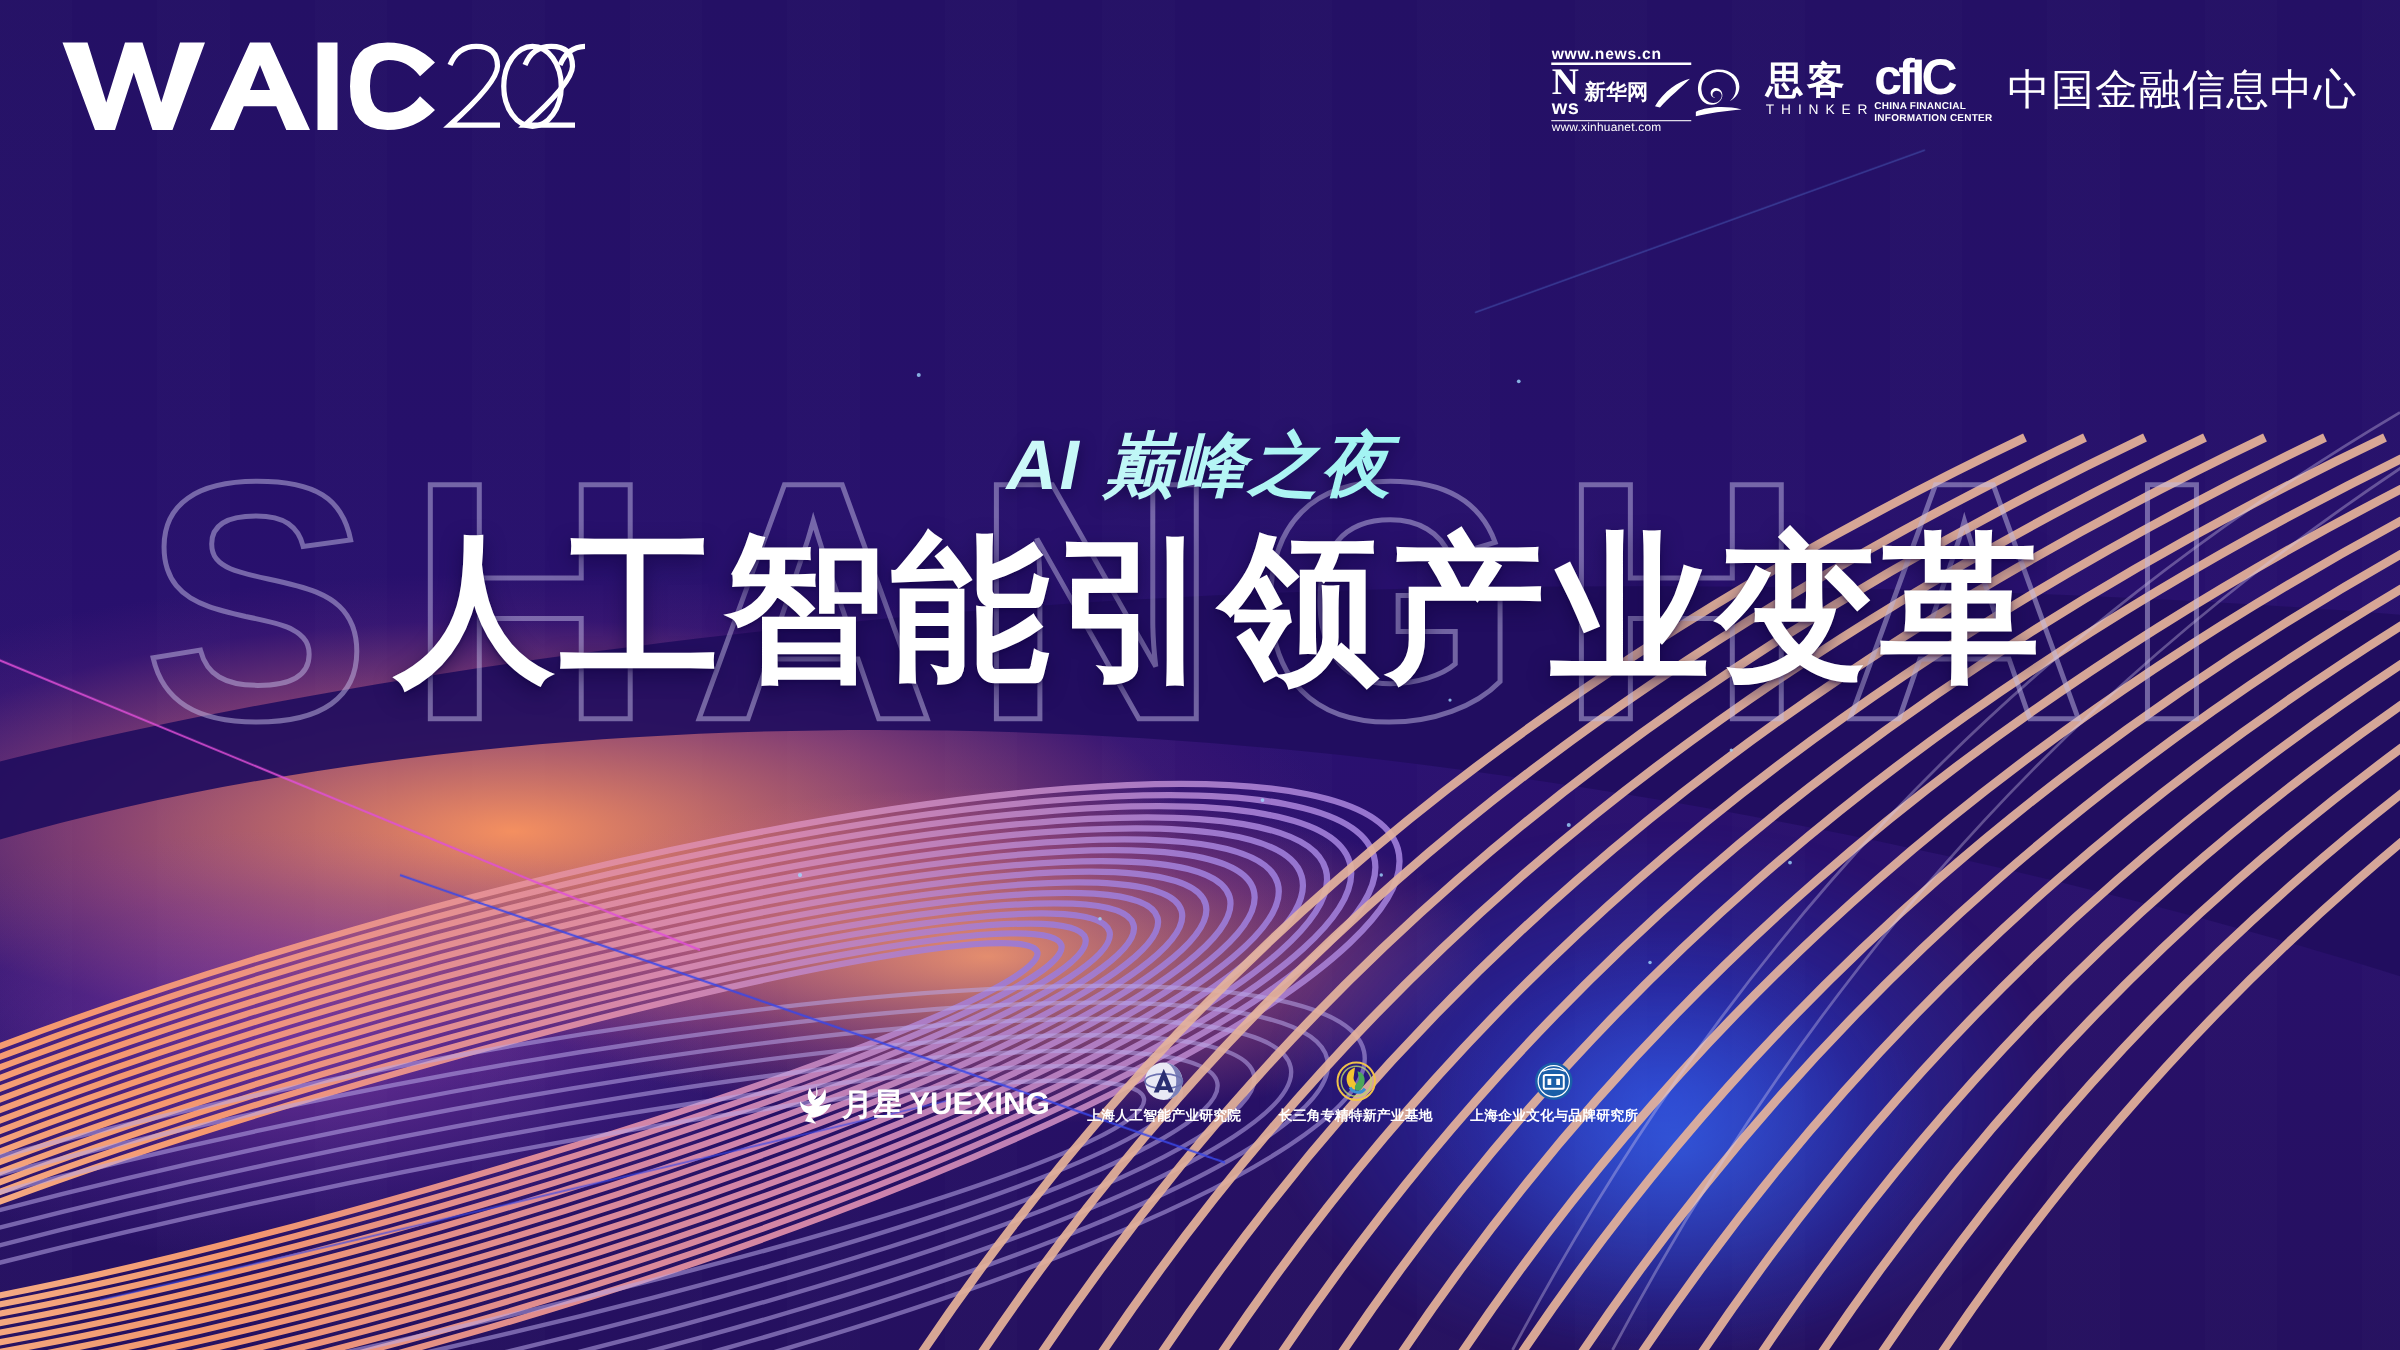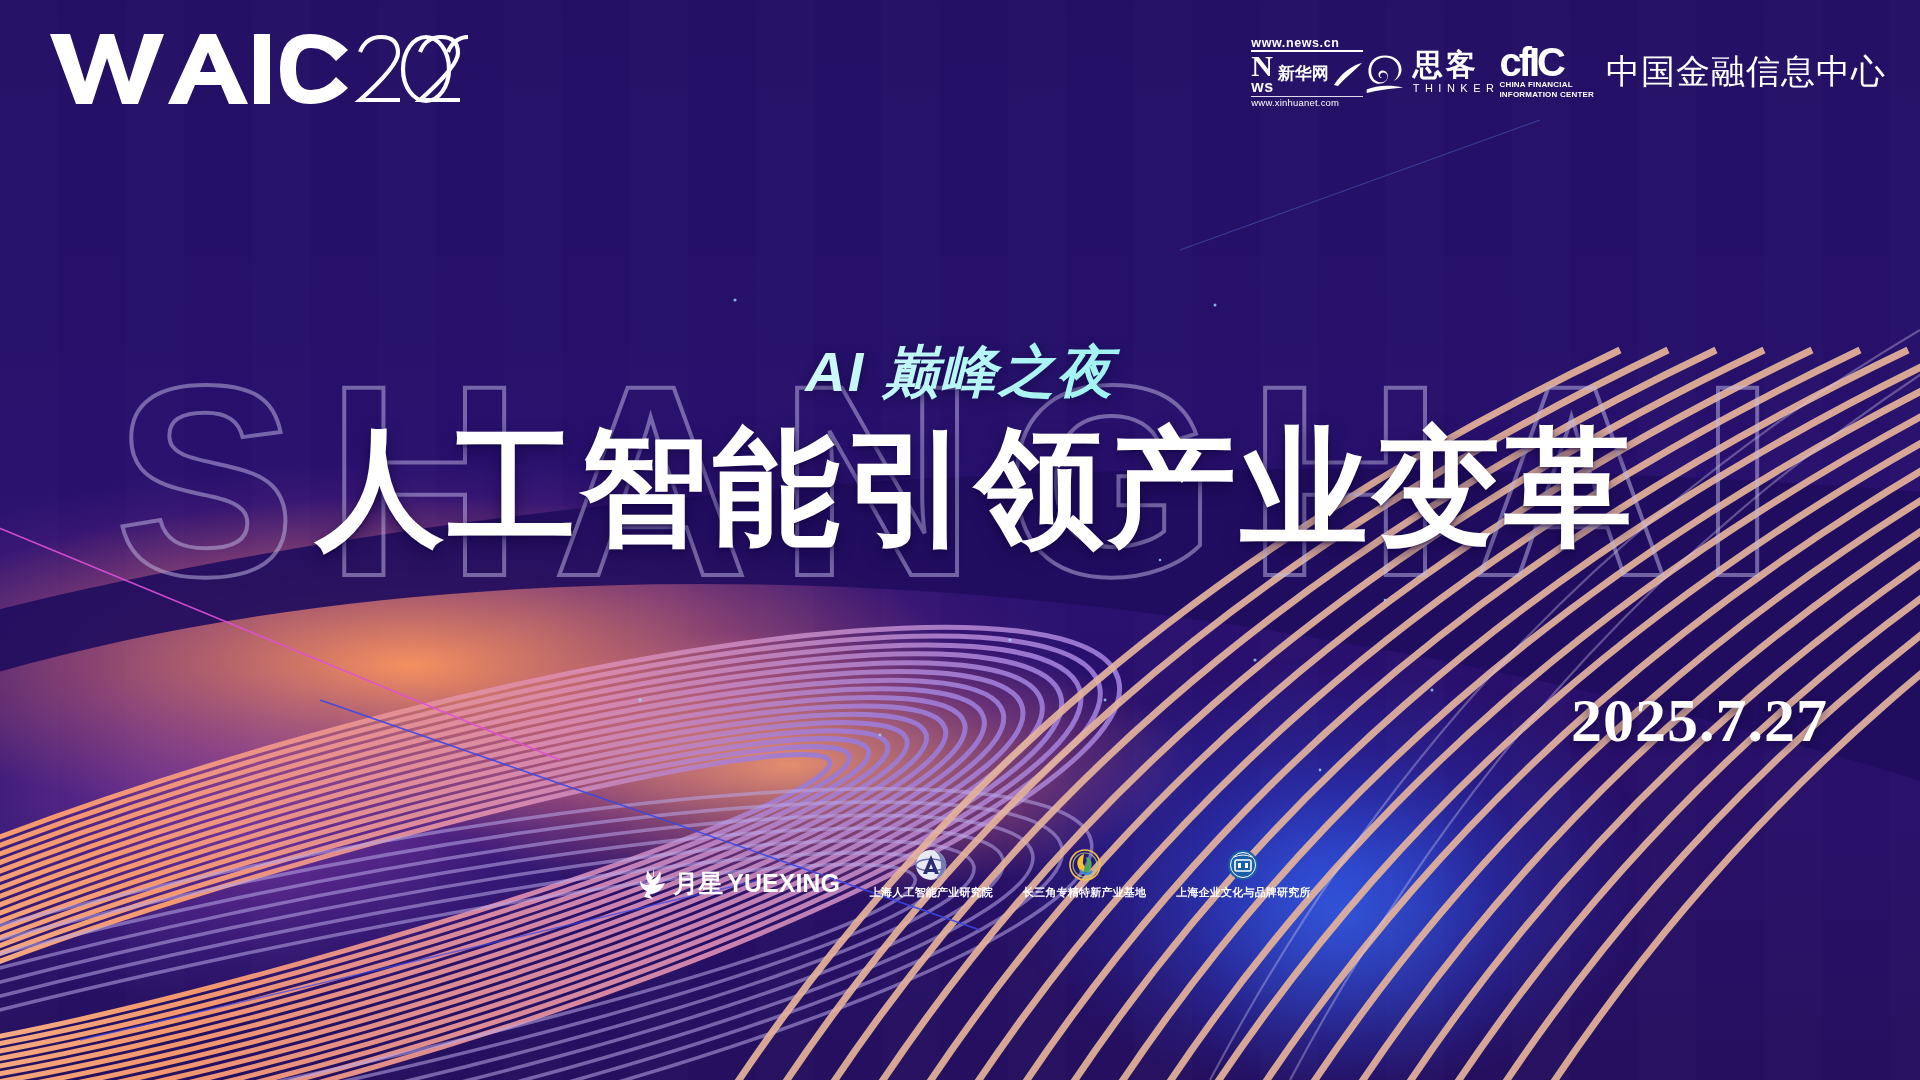--- a/index.html
+++ b/index.html
@@ -66,21 +66,21 @@
   .xh-url{ font-size:12.5px; letter-spacing:.6px; font-weight:700; color:#fff; text-align:left; }
   .xh-row{ display:flex; align-items:center; gap:4px; border-top:2px solid #fff; padding-top:1px; }
   .xh-N{ font-size:30px; font-weight:800; line-height:.86; color:#fff; font-family:"Liberation Serif",serif;}
   .xh-cn{ font-size:17px; font-weight:800; color:#fff; letter-spacing:0px; line-height:1; }
   .xh-ws{ font-size:16px; font-weight:800; color:#fff; line-height:1; letter-spacing:0.5px;}
   .xh-bot{ font-size:9.5px; color:#fff; letter-spacing:.2px; border-top:1px solid rgba(255,255,255,.85); margin-top:1px; }
 
   .sike-mark{
     width:44px; height:44px; color:#fff; flex:0 0 auto;
   }
-  .sike-text{ margin-left:6px; }
+  .sike-text{ margin-left:16px; }
   .sike-cn{ font-size:30px; font-weight:700; color:#fff; letter-spacing:3px; line-height:1;
             font-family:"DejaVu Sans","Liberation Sans",sans-serif; }
   .sike-en{ font-size:11px; letter-spacing:5.5px; color:#fff; text-align:center; margin-top:2px; }
 
   .cfic-logo{ font-size:40px; font-weight:800; color:#fff; letter-spacing:-3px; line-height:.9;
               font-family:"Liberation Sans",sans-serif; }
   .cfic-en{ font-size:8px; line-height:1.12; color:#fff; letter-spacing:.2px; font-weight:700; margin-top:1px;}
   .cfic-cn{ font-size:34px; font-weight:400; color:#fff; letter-spacing:1px; margin-left:12px;text-align:right; }
 
   
@@ -333,21 +333,20 @@
       </div>
       <div class="cfic-cn">中国金融信息中心</div>
     </div>
 
   </div>
 
   <div class="subtitle">AI 巅峰之夜</div>
   <div class="headline">人工智能引领产业变革</div>
 
   <div class="dateblock">
-    <div class="date-main">2025.7.27</div>
   </div>
 
   <div class="sponsors">
 
     <div class="sp">
       <div class="sp-yx">
         <svg width="30" height="32" viewBox="0 0 30 32">
           <path d="M14,1 C16,6 15,10 12,12 C16,11 19,8 21,3 C23,9 21,14 16,17 L26,15 C23,22 17,26 10,26
                    L14,31 L5,29 L8,23 C4,22 1,18 1,13 C4,17 8,18 11,16 C7,13 6,7 9,2 C10,6 12,8 14,9 Z" fill="#ffffff"></path>
         </svg>

